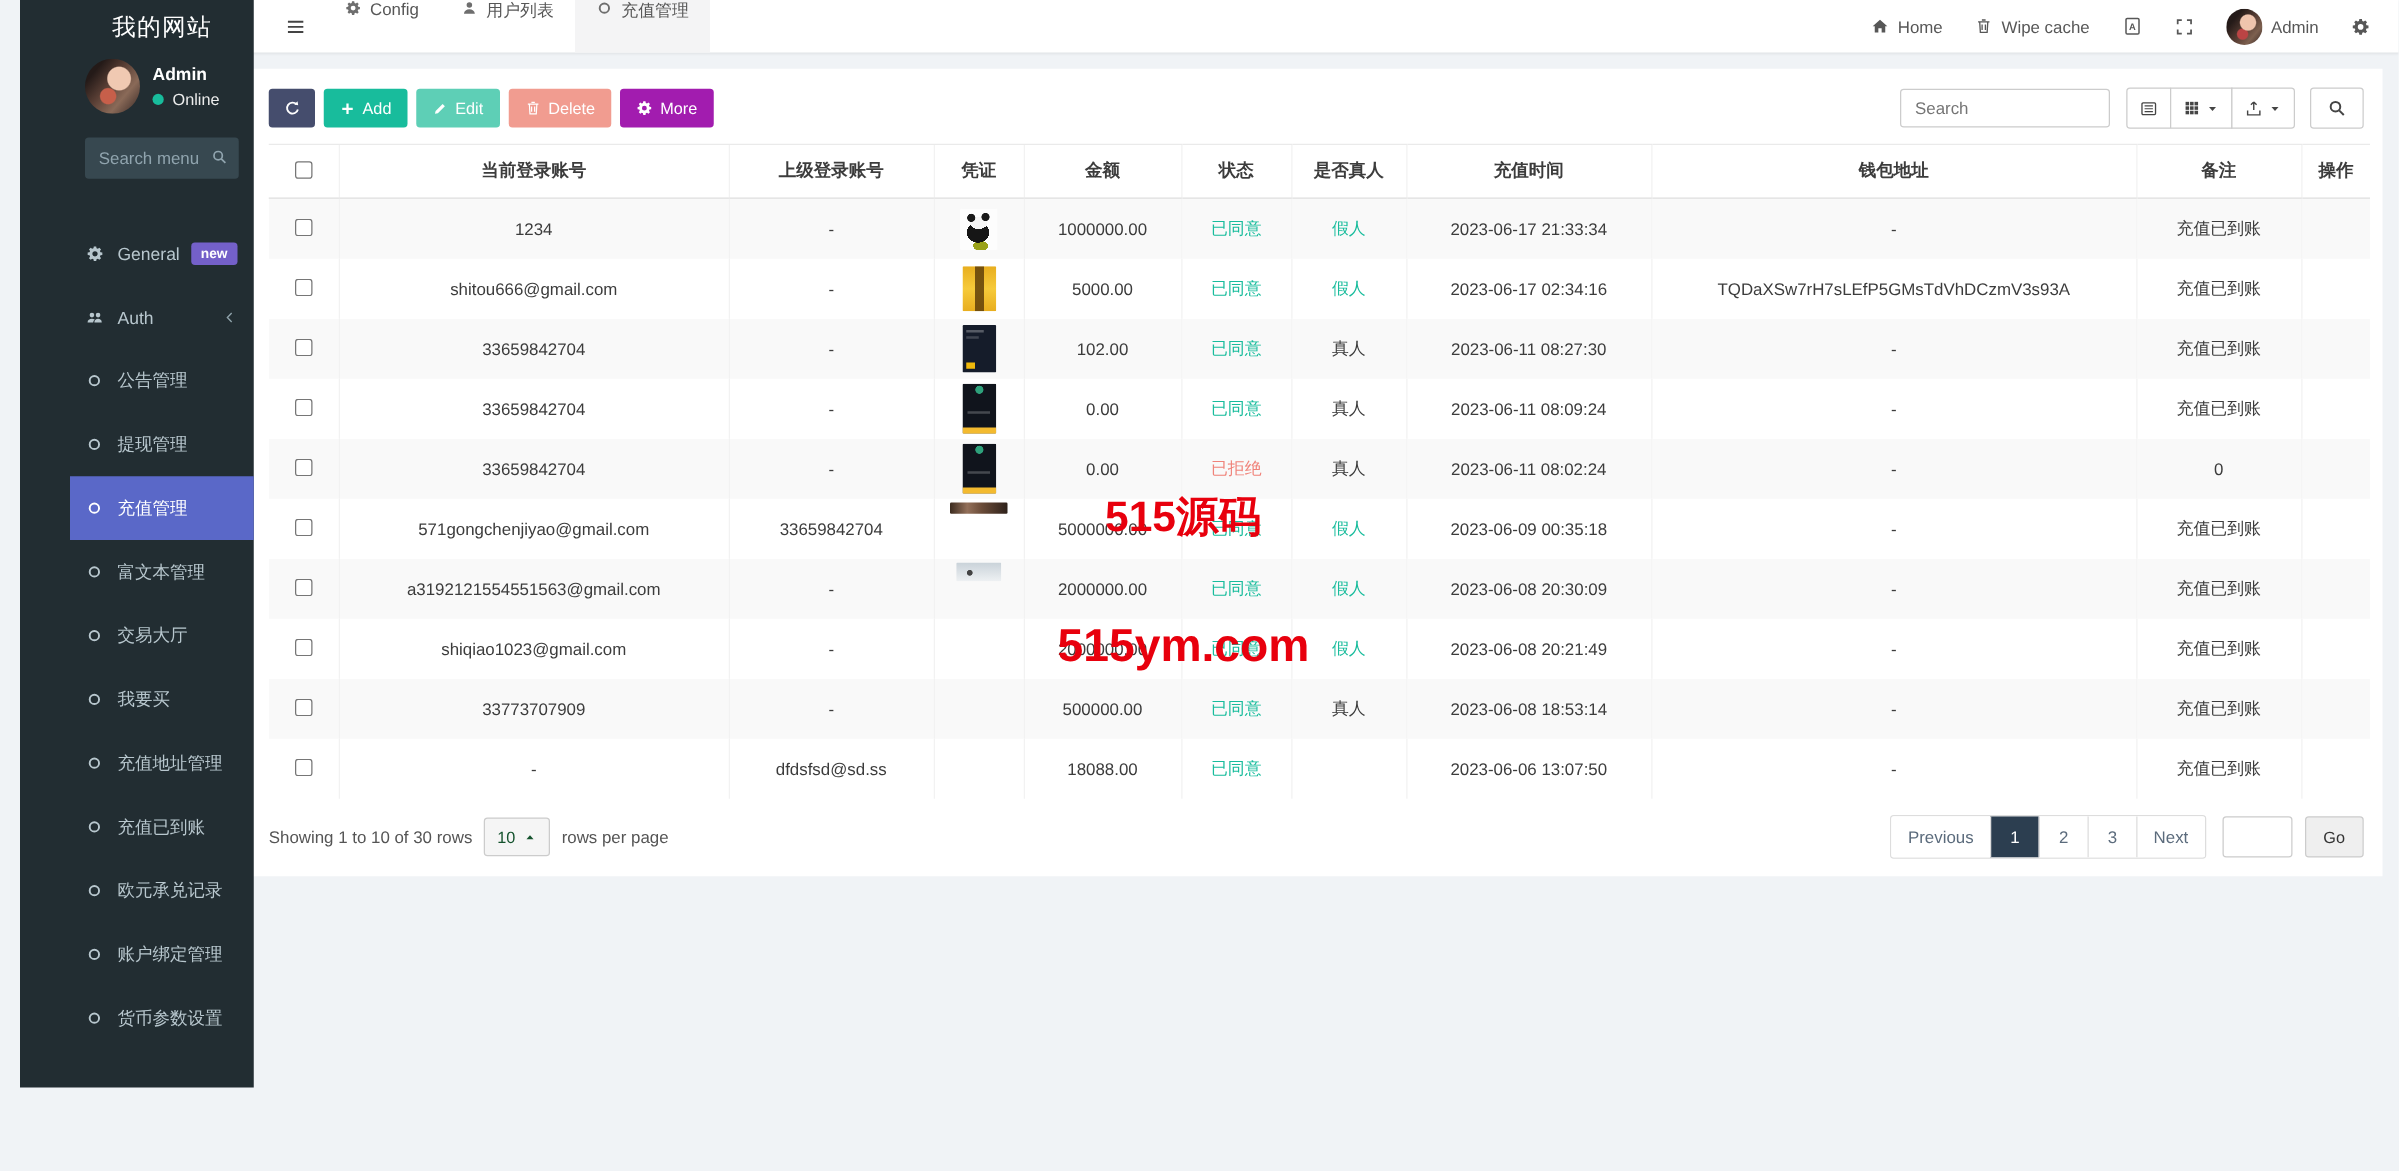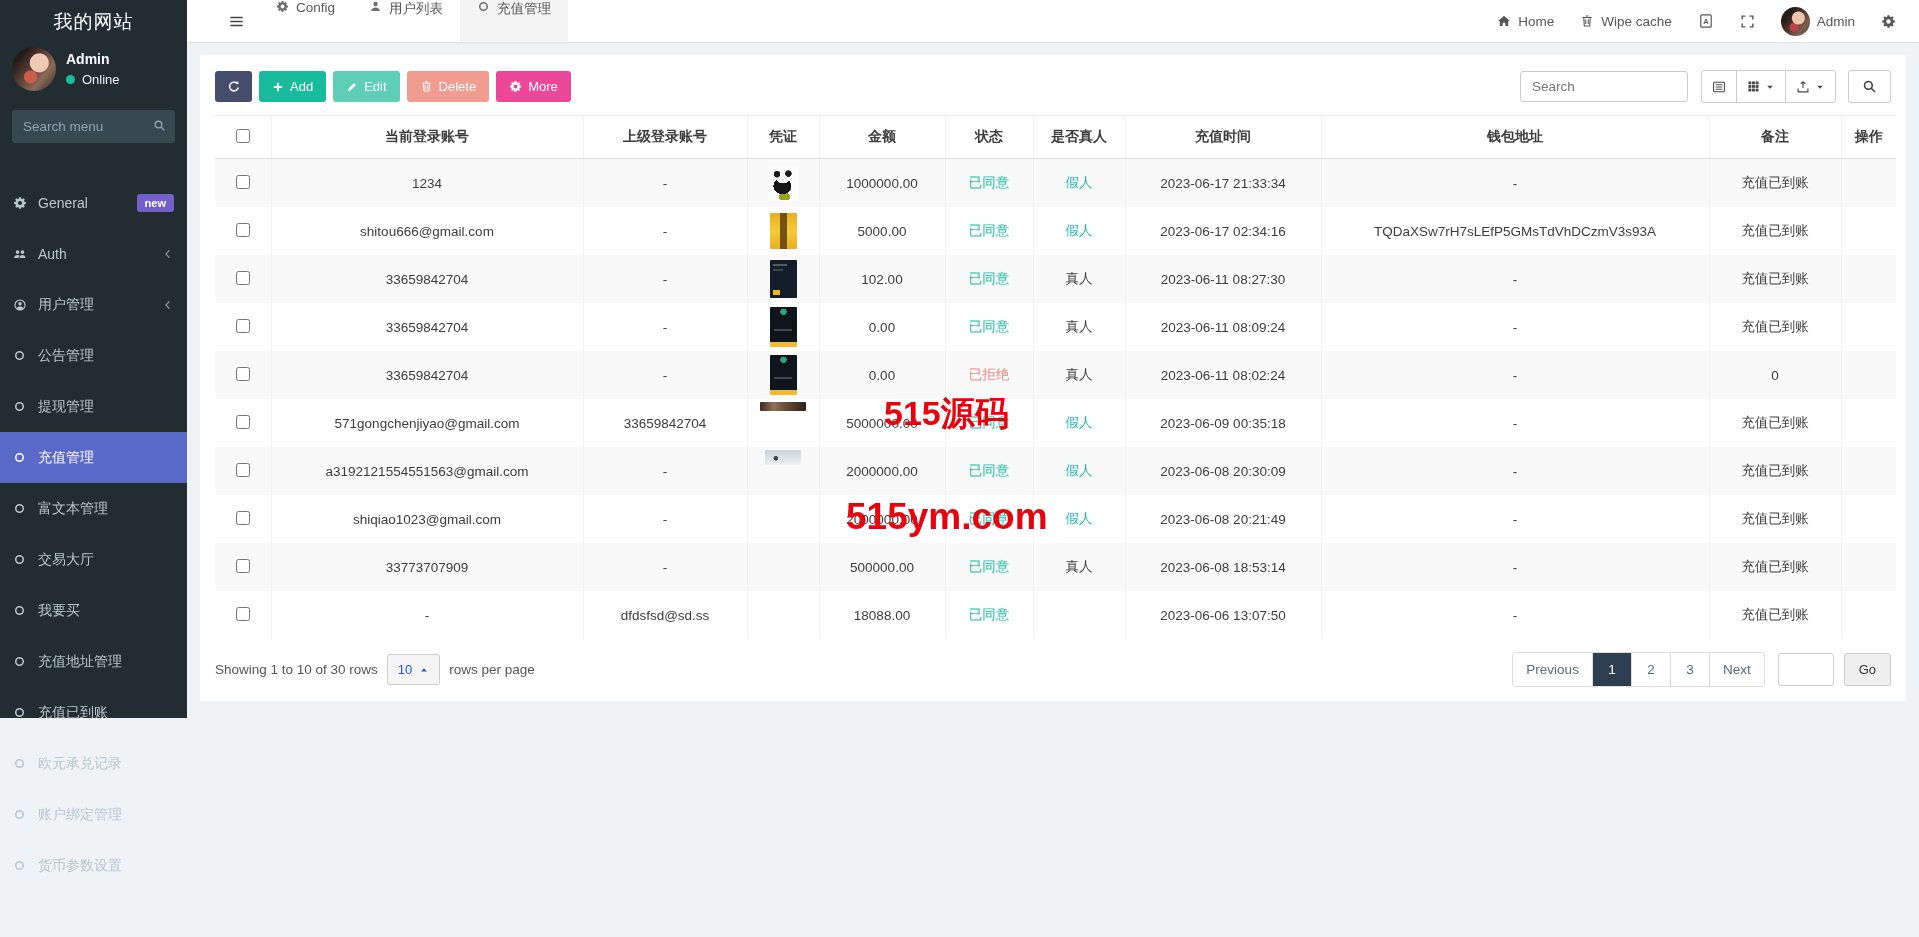--- a/index.html
+++ b/index.html
@@ -5,21 +5,21 @@
   * { box-sizing: border-box; }
   html,body { margin:0; padding:0; }
   body {
     width:1919px; height:937px; position:relative; overflow:hidden;
     font-family:"Liberation Sans", sans-serif;
     background:#f0f3f6; color:#3c3c3c;
   }
   svg { display:block; }
 
   
-  .sidebar { position:absolute; left:0; top:0; width:187px; height:718px; background:#222d32; z-index:5; }
+  .sidebar { position:absolute; left:16px; top:0; width:187px; height:870px; background:#222d32; z-index:5;padding-left:40px; }
   .brand { height:43px; display:flex; align-items:center; justify-content:center; color:#fff; font-size:19px; letter-spacing:1px; }
   .user-panel { display:flex; gap:10px; padding:4px 12px 10px; align-items:center; }
   .avatar {
     width:44px; height:44px; border-radius:50%; flex:0 0 44px;
     background:
       radial-gradient(circle at 62% 36%, #f0c9b2 0 9px, transparent 10px),
       radial-gradient(circle at 42% 68%, #c75f4a 0 6px, transparent 7px),
       linear-gradient(130deg,#241a18 20%,#5a3f35 45%,#8a6a58 70%,#332523);
   }
   .uinfo .uname { color:#fff; font-weight:bold; font-size:14px; margin-bottom:5px; }
@@ -62,21 +62,21 @@
   .panel { position:absolute; left:200px; top:55px; width:1706px; height:646px; background:#fff; z-index:1; }
   .panel-inner { padding:15px; }
 
   .toolbar { display:flex; align-items:center; }
   .btn { height:31px; border:none; border-radius:3px; color:#fff; font-size:13px; font-family:inherit;
     display:inline-flex; align-items:center; gap:6px; padding:0 13px; margin-right:7px; cursor:pointer; }
   .btn-refresh { background:#454d6d; width:37px; justify-content:center; padding:0; }
   .btn-add { background:#18bc9c; }
   .btn-edit { background:#5ecfb6; }
   .btn-delete { background:#f19c90; }
-  .btn-more { background:#ec4899; }
+  .btn-more { background:#a21caf; }
   .toolbar-right { margin-left:auto; display:flex; align-items:center; }
   .tsearch { width:168px; height:31px; border:1px solid #ccc; border-radius:3px; font-size:13.5px;
     color:#555; padding:0 11px; margin-right:13px; font-family:inherit; }
   .btn-group { display:flex; }
   .tool-btn { height:33px; background:#fff; border:1px solid #ccc; color:#454545;
     display:inline-flex; align-items:center; justify-content:center; gap:5px; padding:0 10px; margin-left:-1px; cursor:pointer; }
   .btn-group .tool-btn:first-child { border-radius:3px 0 0 3px; margin-left:0; }
   .btn-group .tool-btn:last-child { border-radius:0 3px 3px 0; }
   .sbtn { margin-left:12px; border-radius:3px; width:43px; }
 
@@ -121,21 +121,21 @@
   .brown-strip-image { width:46px; height:9px;
     background:linear-gradient(90deg,#3c2b1f,#93705a 30%,#6b4c39 55%,#2e211a); }
   .gray-thumb-image { width:36px; height:15px;
     background:
       radial-gradient(circle at 30% 55%, #444 0 2px, transparent 2.6px),
       linear-gradient(180deg,#c9d2d9,#eef1f3); }
 
   
   .pager { display:flex; align-items:center; margin-top:13px; font-size:13.5px; color:#555; }
   .pp-btn { height:31px; padding:0 10px; border:1px solid #ccc; background:#f5f5f5; border-radius:3px;
-    display:inline-flex; align-items:center; gap:7px; font-size:13px; color:#1d4ed8; margin:0 9px; cursor:pointer; font-family:inherit; }
+    display:inline-flex; align-items:center; gap:7px; font-size:13px; color:#14532d; margin:0 9px; cursor:pointer; font-family:inherit; }
   .pager-right { margin-left:auto; display:flex; align-items:center; }
   .pg { display:flex; border:1px solid #ddd; border-radius:3px; overflow:hidden; }
   .pg button { min-width:39px; height:33px; background:#fff; border:none; border-left:1px solid #ddd;
     color:#5b6b7c; font-size:13.5px; padding:0 13px; cursor:pointer; font-family:inherit; }
   .pg button:first-child { border-left:none; }
   .pg button.active { background:#2c3e50; color:#fff; }
   .pg-input { width:56px; height:33px; border:1px solid #ccc; border-radius:3px; margin-left:13px; font-family:inherit; padding:0 8px; }
   .go-btn { height:33px; padding:0 14px; margin-left:10px; border:1px solid #ccc; background:#efefef;
     border-radius:3px; font-size:13px; color:#333; cursor:pointer; font-family:inherit; }
 
@@ -182,35 +182,20 @@
       <div class="menu-item">
     <span class="mi-icon">
           <svg viewBox="0 0 16 16" width="14" height="14">
             <circle cx="5.2" cy="5.8" r="2.1" fill="currentColor"></circle>
             <circle cx="10.8" cy="5.8" r="2.1" fill="currentColor"></circle>
             <path d="M1.2 12.6c0-2.2 1.8-3.4 4-3.4 1 0 1.9.2 2.6.7-.9.7-1.4 1.6-1.5 2.7z" fill="currentColor"></path>
             <path d="M7.4 12.6c0-2.2 1.6-3.4 3.4-3.4s3.4 1.2 3.4 3.4z" fill="currentColor"></path>
           </svg>
         </span>
     <span class="mi-label">Auth</span>
-
-    <span class="mi-chevron">
-          <svg viewBox="0 0 16 16" width="12" height="12">
-            <path d="M9.8 3.2 5.2 8l4.6 4.8" fill="none" stroke="currentColor" stroke-width="1.5"></path>
-          </svg>
-        </span>
-  </div>
-      <div class="menu-item">
-    <span class="mi-icon">
-          <svg viewBox="0 0 16 16" width="14" height="14">
-            <path d="M8 1.6A6.4 6.4 0 1 0 8 14.4 6.4 6.4 0 0 0 8 1.6zm0 1.3a5.1 5.1 0 0 1 3.6 8.7c-.7-1.3-2-2.1-3.6-2.1s-2.9.8-3.6 2.1A5.1 5.1 0 0 1 8 2.9z" fill="currentColor"></path>
-            <circle cx="8" cy="6.7" r="2" fill="currentColor"></circle>
-          </svg>
-        </span>
-    <span class="mi-label">用户管理</span>
 
     <span class="mi-chevron">
           <svg viewBox="0 0 16 16" width="12" height="12">
             <path d="M9.8 3.2 5.2 8l4.6 4.8" fill="none" stroke="currentColor" stroke-width="1.5"></path>
           </svg>
         </span>
   </div>
       <div class="menu-item">
     <span class="mi-icon">
           <svg viewBox="0 0 16 16" width="13" height="13">

